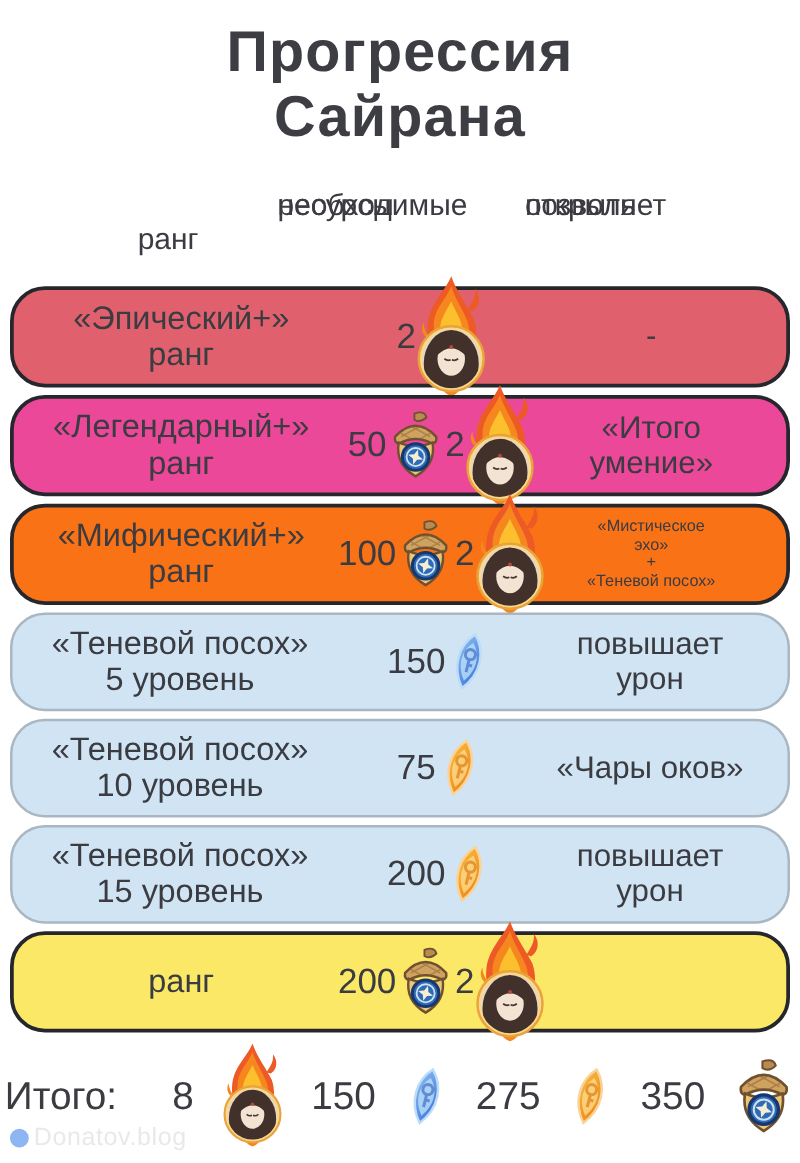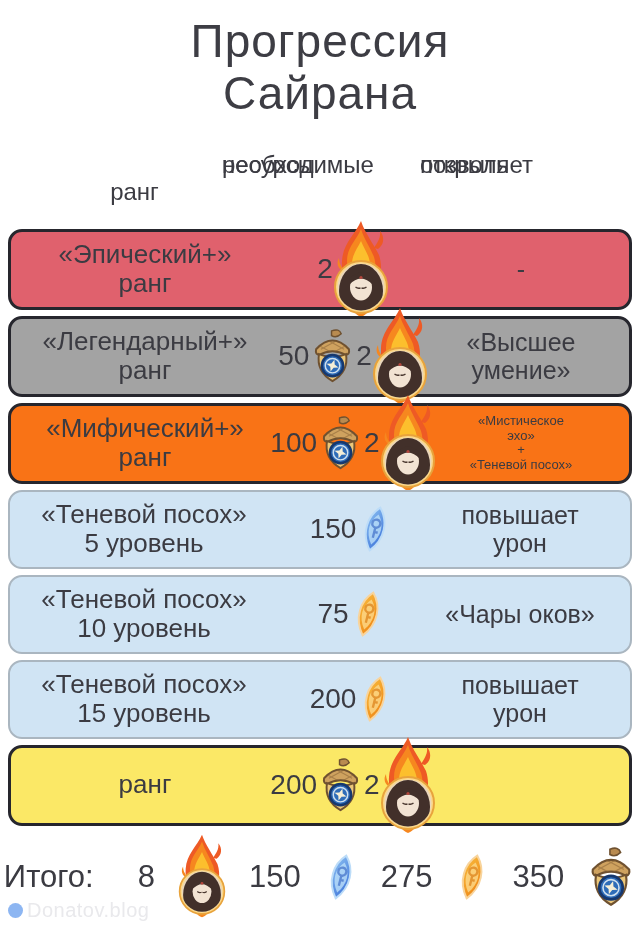--- a/index.html
+++ b/index.html
@@ -2,30 +2,30 @@
 <html><head>
 <meta charset="utf-8">
 <style>
   html,body{margin:0;padding:0;}
   body{
     width:640px;height:930px;overflow:hidden;background:#ffffff;position:relative;
     font-family:"Liberation Sans","DejaVu Sans",sans-serif;color:#3b3b42;
   }
   
   .title{margin-top:16px;text-align:center;font-size:46px;line-height:1.13;
-         font-weight:400;letter-spacing:1px;color:#3d3d44;}
+         font-weight:700;letter-spacing:1px;color:#3d3d44;}
   
   .headers{position:relative;height:58px;margin-top:26px;font-size:24px;line-height:1.15;}
   .headers div{position:absolute;text-align:center;}
   .h-rank{left:62px;width:145px;top:27px;}
   .h-res{left:222px;width:190px;top:0;}
   .h-unlock{left:420px;width:180px;top:0;}
   
   .rows{margin:20px 8px 0;}
-  .row{position:relative;height:75px;border-radius:14px;margin-bottom:6px;}
+  .row{position:relative;height:75px;border-radius:28px;margin-bottom:6px;}
   .row.dark{border:3px solid #26262d;}
   .row.light{border:2px solid #aab6c0;}
   .col{position:absolute;top:50%;transform:translateY(-50%);text-align:center;}
   .rank{left:14px;width:240px;font-size:26px;line-height:1.12;}
   .res{left:243px;width:196px;display:flex;align-items:center;justify-content:center;}
   .unlock{left:412px;width:196px;font-size:25px;line-height:1.12;}
   .unlock.small{font-size:13px;line-height:1.12;}
   .amount{font-size:28px;margin:0 1px;}
   .icon{display:flex;align-items:center;}
   .icon svg{display:block;}
@@ -93,21 +93,21 @@
               <path d="M35.5 68 q-2.5 2 -5 .8" stroke="#4a3830" stroke-width="1.4" fill="none"></path>
               <circle cx="30" cy="58.5" r="1.6" fill="#b2463c"></circle>
             </g>
           </svg>
         </span>
       </div>
     <div class="col unlock">
         <div>-</div>
       </div>
   </div>
-    <div class="row dark" style="background: #a3a3a3;">
+    <div class="row dark" style="background: #ec4899;">
     <div class="col rank">
         <div>«Легендарный+»</div>
         <div>ранг</div>
       </div>
     <div class="col res">
         <span class="amount">50</span>
         <span class="icon icon-acorn">
           <svg viewBox="0 0 48 58" xmlns="http://www.w3.org/2000/svg">
             <path d="M23 3 q8 -3 10 3 q-5 5 -10 2 Z" fill="#b98b50" stroke="#6f5130" stroke-width="1.5"></path>
             <clipPath id="cap2">
@@ -143,21 +143,21 @@
               <ellipse cx="30" cy="68" rx="11" ry="13.5" fill="#f2e3d3"></ellipse>
               <path d="M18 60 Q30 47 42 60 L42 66 Q30 53 18 66 Z" fill="#42302a"></path>
               <path d="M24.5 68 q2.5 2 5 .8" stroke="#4a3830" stroke-width="1.4" fill="none"></path>
               <path d="M35.5 68 q-2.5 2 -5 .8" stroke="#4a3830" stroke-width="1.4" fill="none"></path>
               <circle cx="30" cy="58.5" r="1.6" fill="#b2463c"></circle>
             </g>
           </svg>
         </span>
       </div>
     <div class="col unlock">
-        <div>«Высшее</div>
+        <div>«Итого</div>
         <div>умение»</div>
       </div>
   </div>
     <div class="row dark" style="background: #f97316;">
     <div class="col rank">
         <div>«Мифический+»</div>
         <div>ранг</div>
       </div>
     <div class="col res">
         <span class="amount">100</span>

